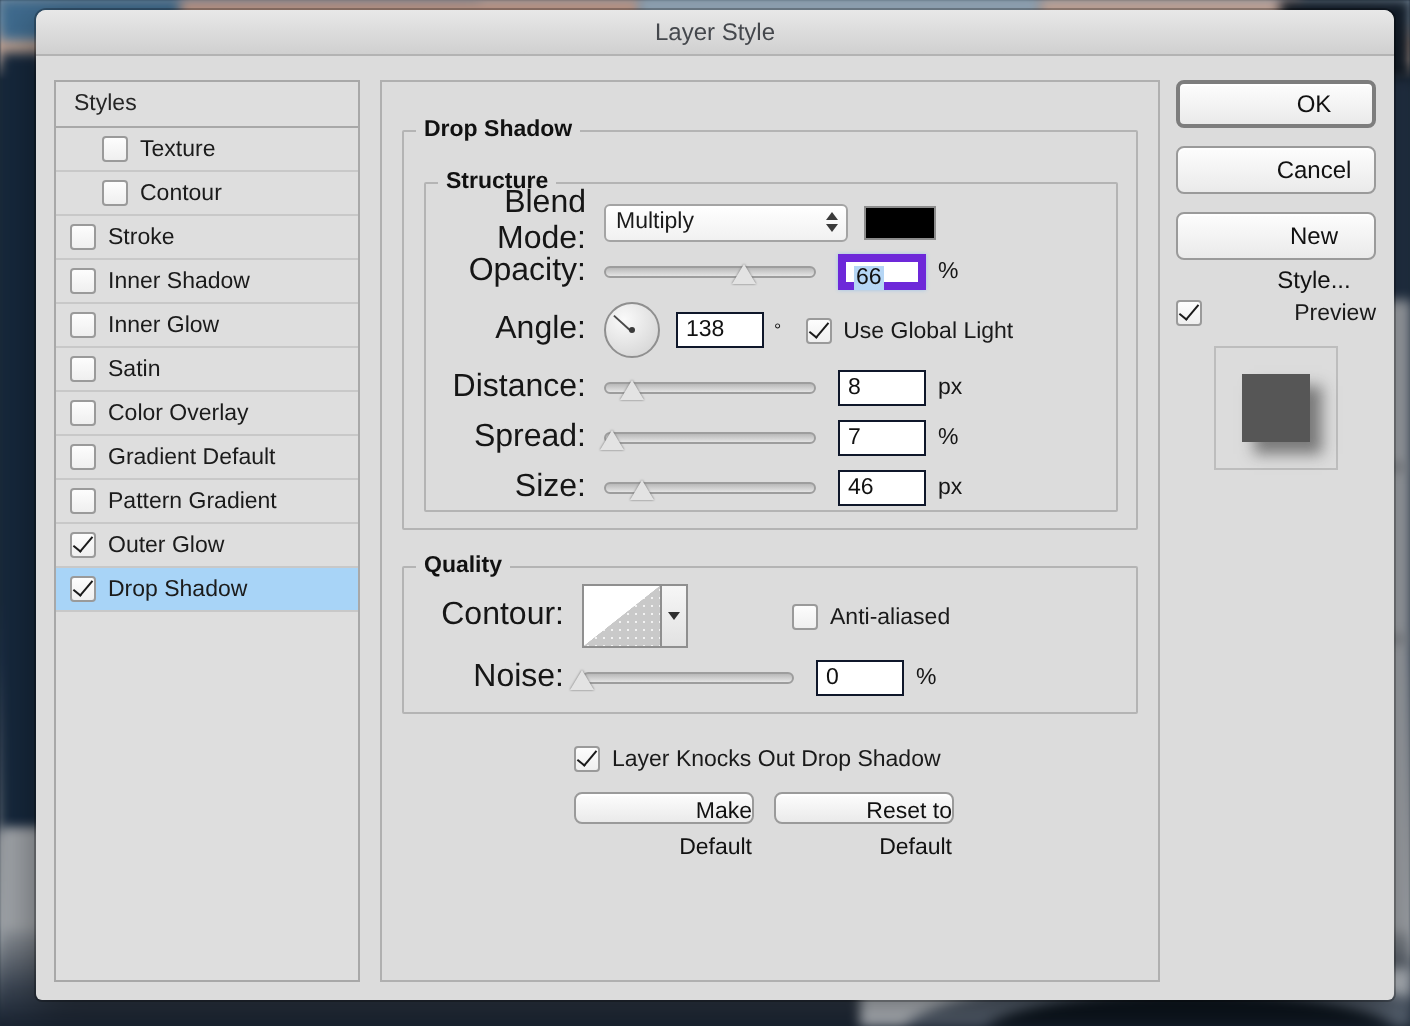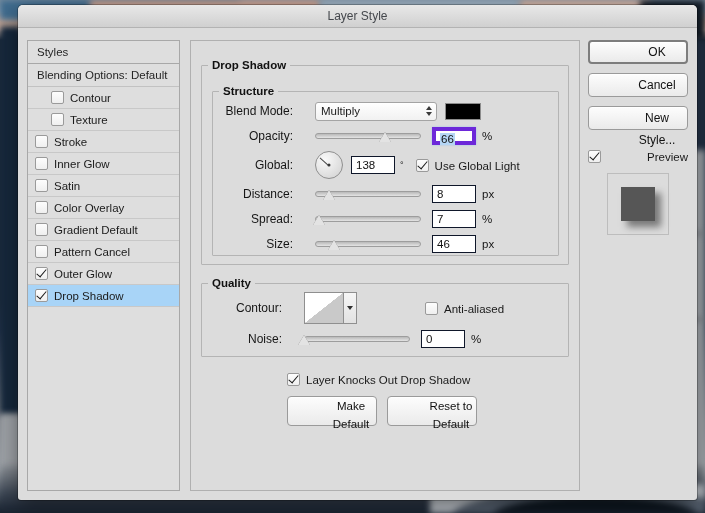--- a/index.html
+++ b/index.html
@@ -193,22 +193,22 @@
 
   .row {
     display: flex;
     align-items: center;
     height: 22px;
     margin-top: 3px;
   }
   .row .rlabel {
     width: 80px;
     text-align: right;
-    padding-right: 22px;
-    font-size: 12px;
+    padding-right: 9px;
+    font-size: 16px;
     color: #161616;
     flex: 0 0 auto;
   }
 
   
   .sel {
     width: 122px;
     height: 19px;
     background: linear-gradient(to bottom,#ffffff,#f1f1f1);
     border: 1px solid #a4a4a4;
@@ -401,22 +401,23 @@
     border-radius: 4px;
     font-size: 11.5px;
     color: #111;
     text-align: center;
     box-sizing: border-box;
     box-shadow: inset 0 1px 0 #fff;
     padding-left: 38px;
   }
   .btn-small {
     width: 90px;
-    height: 30px;
+    height: 16px;
     line-height: 18px;
+    text-align: right;
   }
 
   
   #right-col {
     position: absolute;
     left: 570px;
     top: 12px;
     width: 100px;
   }
   .btn-big {
@@ -480,53 +481,56 @@
 <div id="dialog">
 
   <div id="titlebar">
     <span class="title">Layer Style</span>
   </div>
 
   <div id="dialog-body">
 
     <div id="styles-panel">
       <div class="style-header">Styles</div>
-      <div class="style-blend">Blending Options: Default</div>
       <div id="styles-list">
           <div class="style-row indent">
             <span class="cb"></span>
+            <span class="lbl">Texture</span>
+          </div>
+          <div class="style-row indent">
+            <span class="cb"></span>
             <span class="lbl">Contour</span>
           </div>
-          <div class="style-row indent">
-            <span class="cb"></span>
-            <span class="lbl">Texture</span>
-          </div>
           <div class="style-row">
             <span class="cb"></span>
             <span class="lbl">Stroke</span>
           </div>
           <div class="style-row">
             <span class="cb"></span>
+            <span class="lbl">Inner Shadow</span>
+          </div>
+          <div class="style-row">
+            <span class="cb"></span>
             <span class="lbl">Inner Glow</span>
           </div>
           <div class="style-row">
             <span class="cb"></span>
             <span class="lbl">Satin</span>
           </div>
           <div class="style-row">
             <span class="cb"></span>
             <span class="lbl">Color Overlay</span>
           </div>
           <div class="style-row">
             <span class="cb"></span>
             <span class="lbl">Gradient Default</span>
           </div>
           <div class="style-row">
             <span class="cb"></span>
-            <span class="lbl">Pattern Cancel</span>
+            <span class="lbl">Pattern Gradient</span>
           </div>
           <div class="style-row">
             <span class="cb checked"></span>
             <span class="lbl">Outer Glow</span>
           </div>
           <div class="style-row selected">
             <span class="cb checked"></span>
             <span class="lbl">Drop Shadow</span>
           </div>
         </div>
@@ -556,21 +560,21 @@
             <span class="rlabel">Opacity:</span>
             <div class="slider">
               <div class="track"></div>
               <div class="thumb" id="thumb-opacity" style="left: 66%;"></div>
             </div>
             <div class="numfield focused"><span class="selhl">66</span></div>
             <span class="unit">%</span>
           </div>
 
           <div class="row" style="height:30px;">
-            <span class="rlabel">Global:</span>
+            <span class="rlabel">Angle:</span>
             <div class="dial">
               <div class="hand" id="angle-hand" style="transform: rotate(-138deg);"></div>
               <div class="hub"></div>
             </div>
             <div class="numfield" style="margin-left:8px;">138</div>
             <span class="deg">°</span>
             <span class="globallight">
               <span class="cb checked"></span>
               <span class="lbl">Use Global Light</span>
             </span>
@@ -614,21 +618,21 @@
 
         <div class="row" style="height:34px;margin-top:2px;">
           <span class="rlabel">Contour:</span>
           <div class="contour-box">
             <div class="fill"></div>
               <div class="dots"></div>
           </div>
           <div class="contour-drop">
             <span class="tri-dn"></span>
           </div>
-          <span class="globallight" style="margin-left:28px;padding-left:40px;">
+          <span class="globallight" style="margin-left:12px;padding-left:40px;">
             <span class="cb"></span>
             <span class="lbl">Anti-aliased</span>
           </span>
         </div>
 
         <div class="row">
           <span class="rlabel">Noise:</span>
           <div class="slider">
             <div class="track"></div>
             <div class="thumb" id="thumb-noise" style="left: 0%;"></div>

